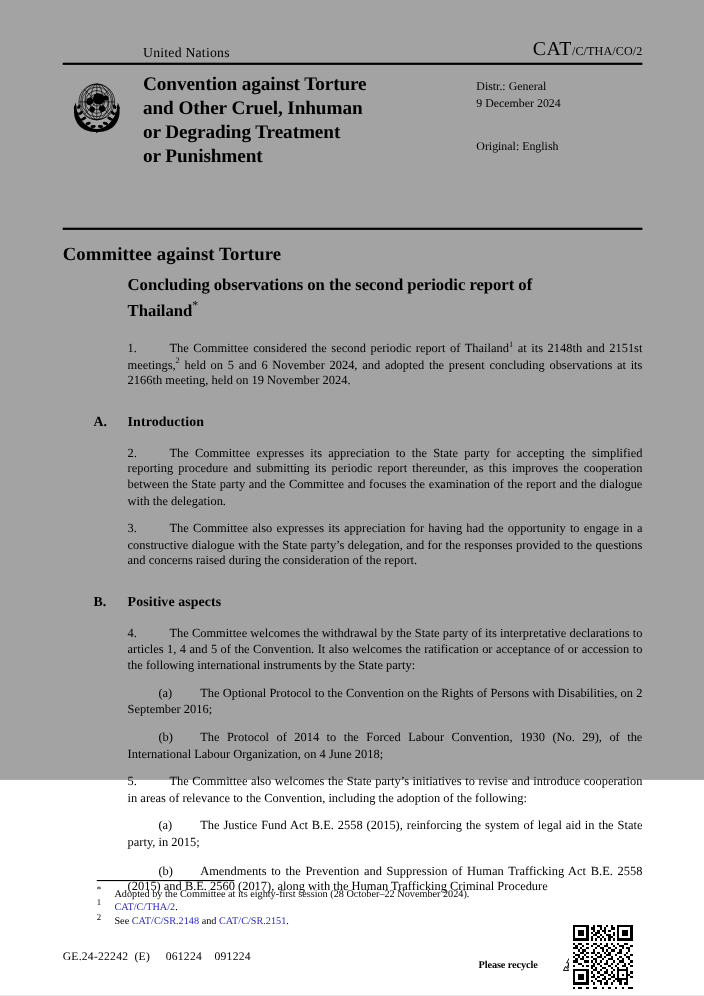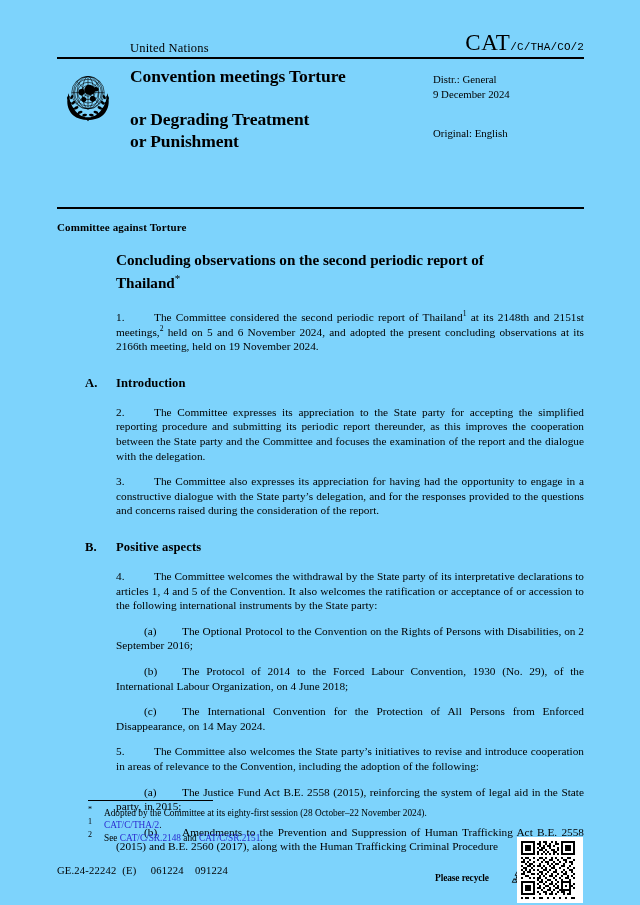--- a/index.html
+++ b/index.html
@@ -14,22 +14,22 @@
     font-family: "Liberation Serif", "DejaVu Serif", serif;
     color: #000000;
     position: relative;
     overflow: hidden;
   }
 
   .page {
     position: absolute;
     left: 0; top: 0;
     width: 640px;
-    height: 905px;
-    background: #7dd3fc;
+    height: 709px;
+    background: #a3a3a3;
   }
 
   
   .masthead {
     position: absolute;
     left: 57px;
     top: 33px;
     width: 527px;
   }
   .masthead-top {
@@ -44,28 +44,27 @@
     letter-spacing: 0.2px;
     margin-left: 73px;
     line-height: 1;
   }
   .symbol {
     line-height: 1;
     white-space: nowrap;
     text-align: right;
   }
   .symbol .sym-main {
-    font-size: 23px;
+    font-size: 18px;
     letter-spacing: 0.5px;
     margin-left: 43px;
   }
   .symbol .sym-sub {
     font-size: 11px;
     letter-spacing: 0.1px;
-    font-family: Liberation Mono, monospace;
   }
 
   .rule-thick {
     margin-top: 3px;
     height: 2.2px;
     background: #000;
     width: 527px;
   }
 
   .masthead-body {
@@ -113,21 +112,21 @@
     width: 527px;
     height: 2.2px;
     background: #000;
   }
 
   .committee-name {
     position: absolute;
     left: 57px;
     top: 221px;
     font-weight: bold;
-    font-size: 11px;
+    font-size: 17px;
     letter-spacing: 0.1px;
   }
 
   
   .content {
     position: absolute;
     left: 57px;
     top: 250px;
     width: 527px;
   }
@@ -330,22 +329,22 @@
             <ellipse cx="82" cy="64" rx="3.8" ry="2.2" transform="rotate(50 82 64)"></ellipse>
             <ellipse cx="77" cy="74" rx="3.8" ry="2.2" transform="rotate(32 77 74)"></ellipse>
             <ellipse cx="69" cy="83" rx="3.8" ry="2.2" transform="rotate(16 69 83)"></ellipse>
             <ellipse cx="60" cy="89" rx="3.8" ry="2.2" transform="rotate(6 60 89)"></ellipse>
           </g>
           <path d="M46 90 L50 95 L54 90 L50 92 Z"></path>
         </g>
       </svg>
 
       <div class="conv-title">
-        <span>Convention meetings Torture</span><br>
-        <br>
+        <span>Convention against Torture</span><br>
+        <span>and Other Cruel, Inhuman</span><br>
         <span>or Degrading Treatment</span><br>
         <span>or Punishment</span>
       </div>
 
       <div class="distr-block">
         <div>Distr.: General</div>
         <div>9 December 2024</div>
         <div class="orig">Original: English</div>
       </div>
 
@@ -368,21 +367,20 @@
     <p class="para para-gap"><span class="num">3.</span><span>The Committee also expresses its appreciation for having had the opportunity to engage in a constructive dialogue with the State party’s delegation, and for the responses provided to the questions and concerns raised during the consideration of the report.</span></p>
 
     <h2 class="section-head section-head-B"><span class="letter">B.</span><span>Positive aspects</span></h2>
 
     <p class="para para-after-head"><span class="num">4.</span><span>The Committee welcomes the withdrawal by the State party of its interpretative declarations to articles 1, 4 and 5 of the Convention. It also welcomes the ratification or acceptance of or accession to the following international instruments by the State party:</span></p>
 
     <p class="sub"><span class="lbl">(a)</span><span>The Optional Protocol to the Convention on the Rights of Persons with Disabilities, on 2 September 2016;</span></p>
 
     <p class="sub"><span class="lbl">(b)</span><span>The Protocol of 2014 to the Forced Labour Convention, 1930 (No. 29), of the International Labour Organization, on 4 June 2018;</span></p>
 
-    <p class="sub"><span class="lbl">(c)</span><span>The International Convention for the Protection of All Persons from Enforced Disappearance, on 14 May 2024.</span></p>
 
     <p class="para para-gap"><span class="num">5.</span><span>The Committee also welcomes the State party’s initiatives to revise and introduce cooperation in areas of relevance to the Convention, including the adoption of the following:</span></p>
 
     <p class="sub"><span class="lbl">(a)</span><span>The Justice Fund Act B.E. 2558 (2015), reinforcing the system of legal aid in the State party, in 2015;</span></p>
 
     <p class="sub"><span class="lbl">(b)</span><span>Amendments to the Prevention and Suppression of Human Trafficking Act B.E. 2558 (2015) and B.E. 2560 (2017), along with the Human Trafficking Criminal Procedure</span></p>
 
   </div>
 
   <div class="footnotes">

